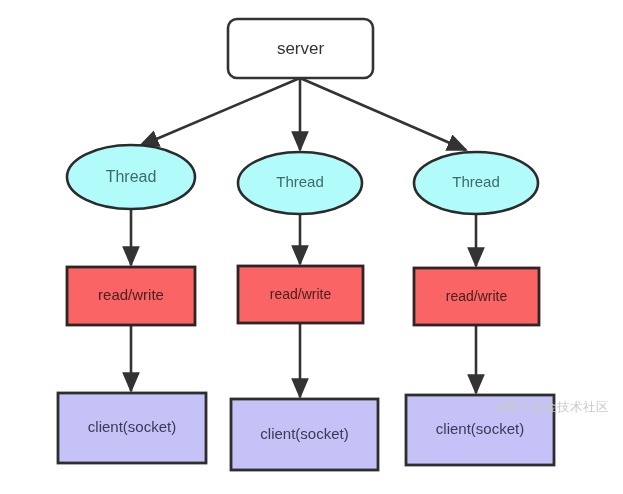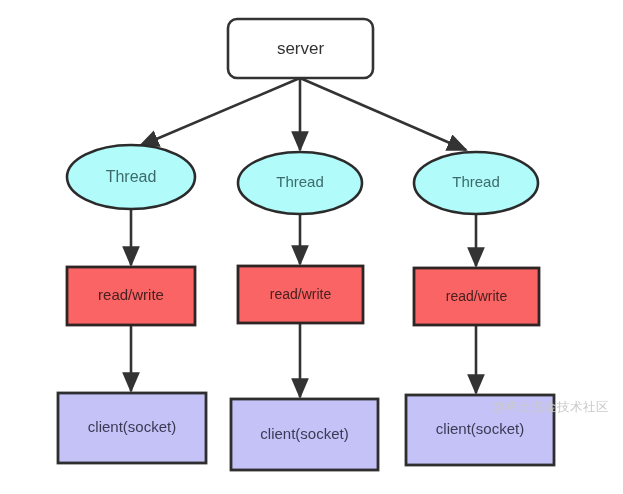--- a/index.html
+++ b/index.html
@@ -27,21 +27,21 @@
   }
   .node-label {
     font-family: "Liberation Sans", sans-serif;
     text-anchor: middle;
     dominant-baseline: middle;
   }
   .watermark {
     position: absolute;
     right: 14px;
     bottom: 6px;
-    font-family: Liberation Sans, sans-serif;
+    font-family: Liberation Mono, monospace;
     font-size: 12.5px;
     color: #c9c9c9;
     letter-spacing: 0.5px;
     white-space: nowrap;
     user-select: none;
   }
 </style>
 </head>
 <body>
 

